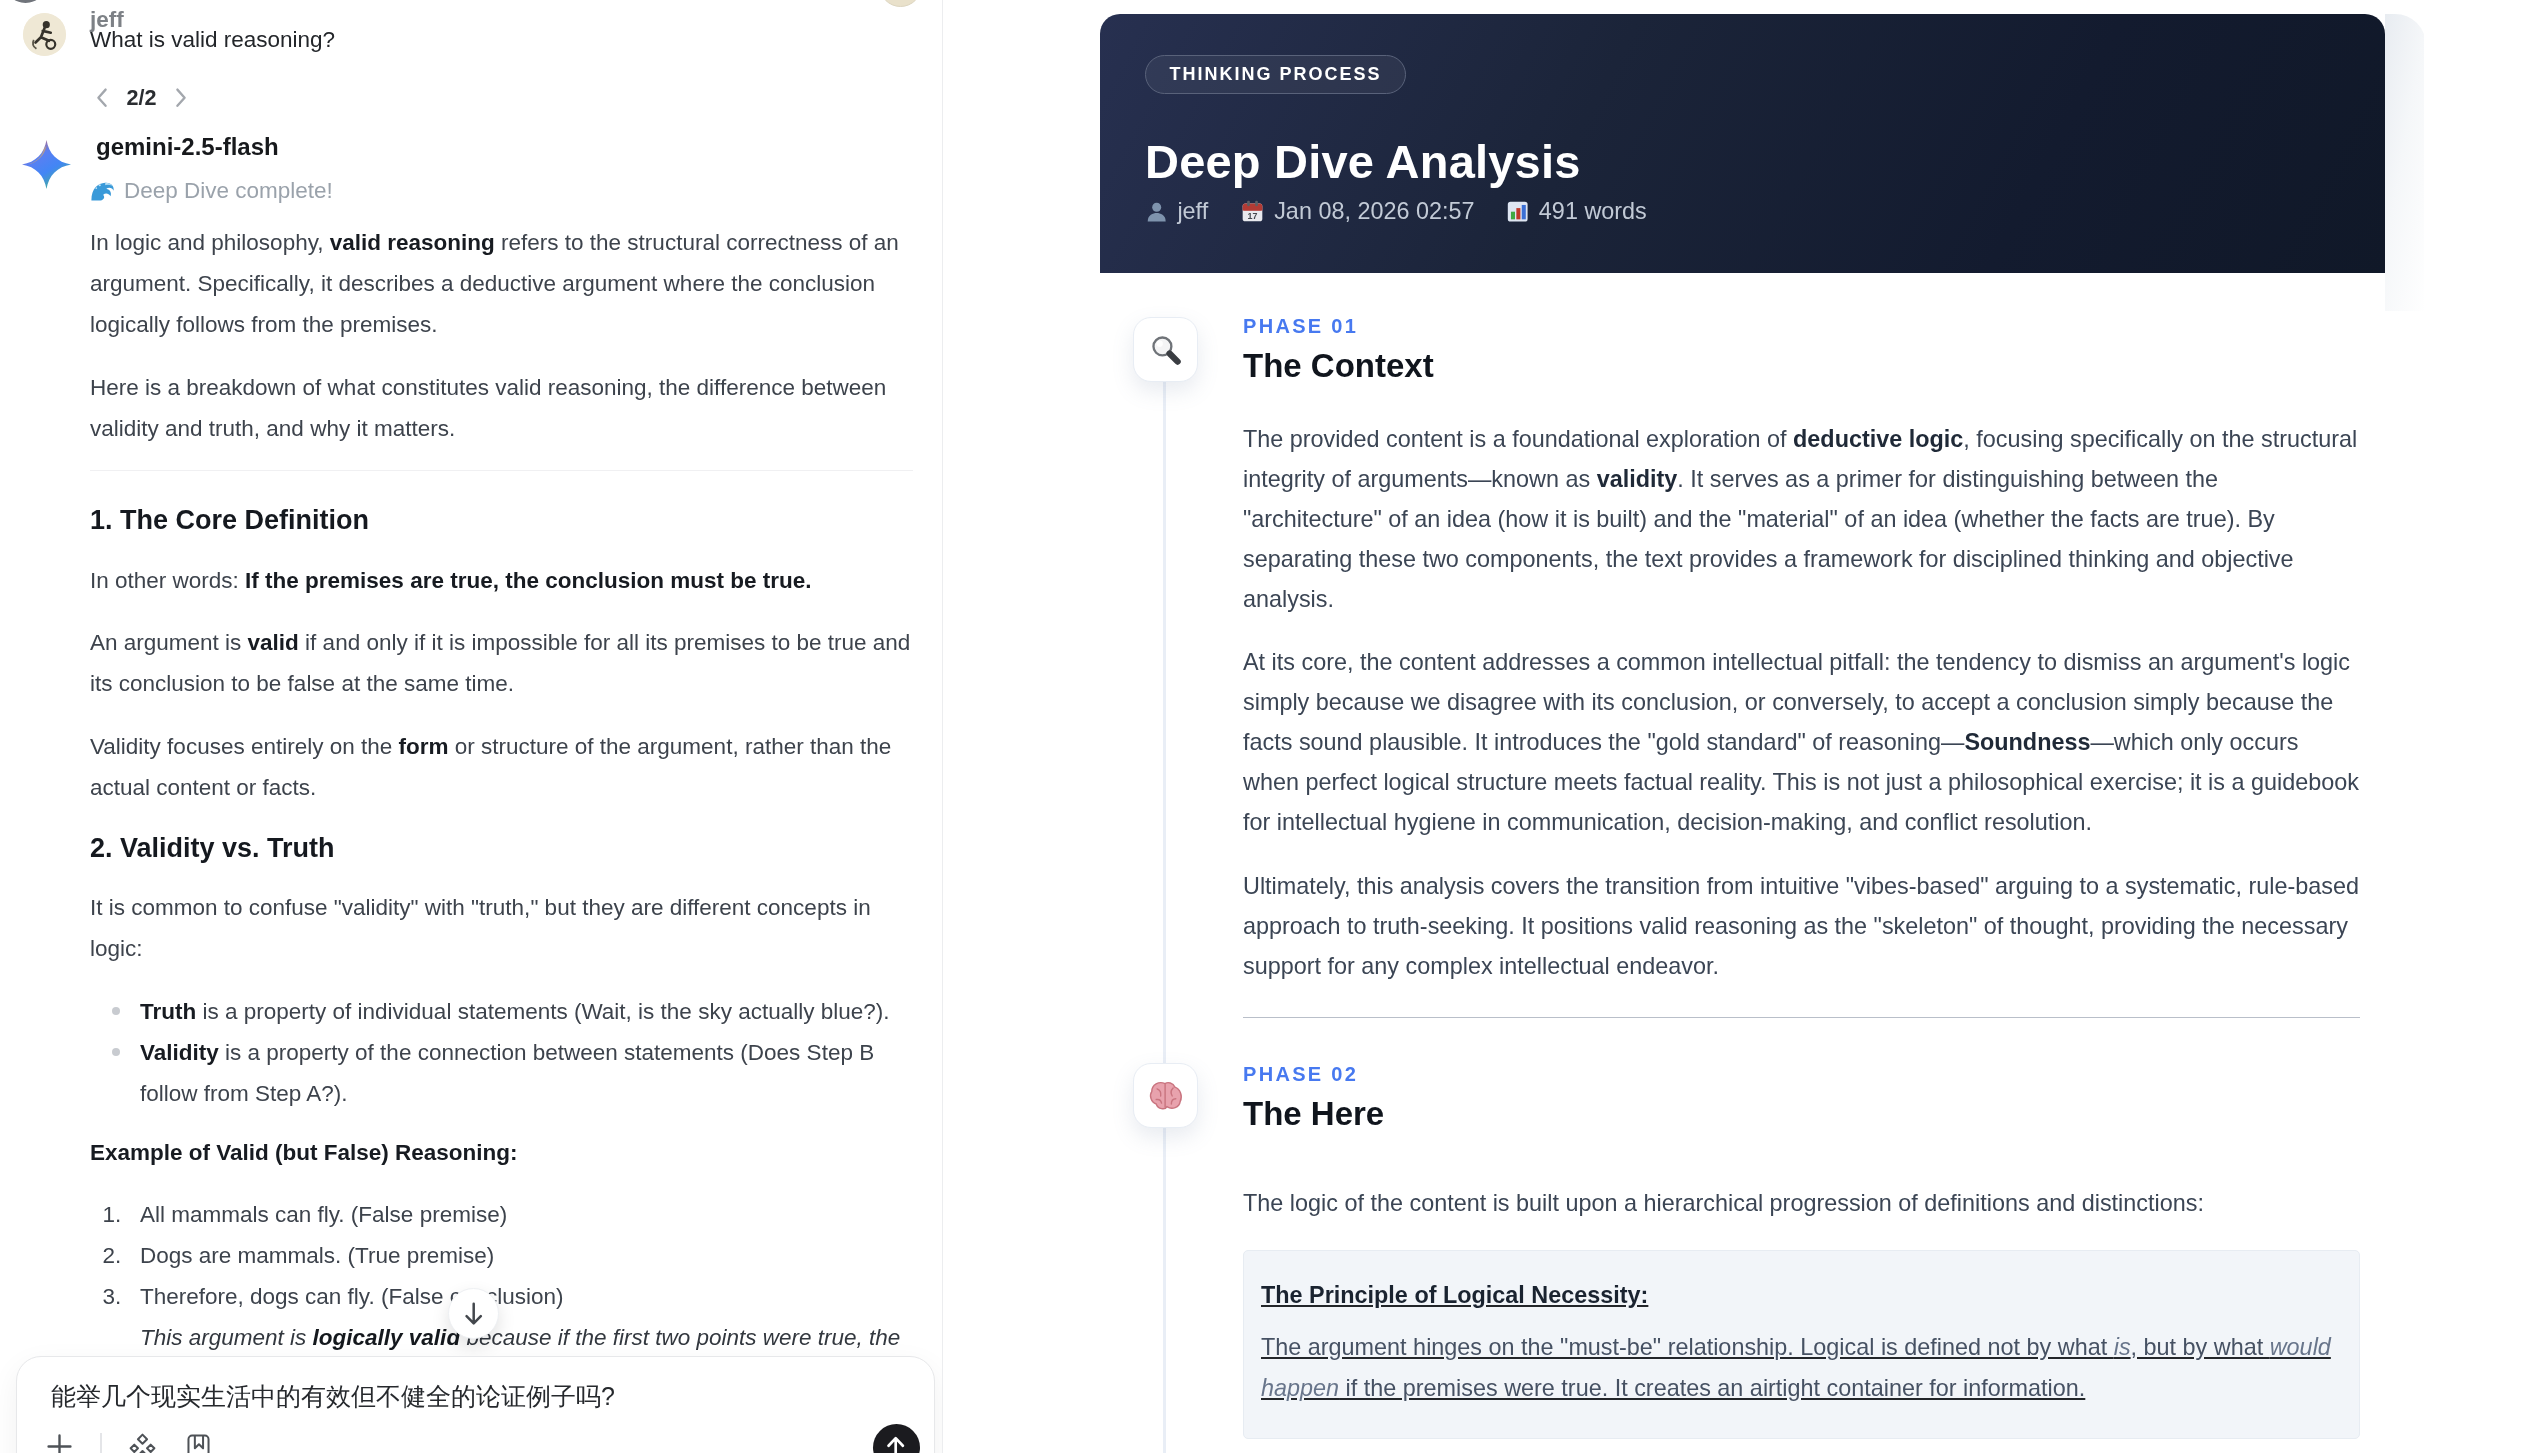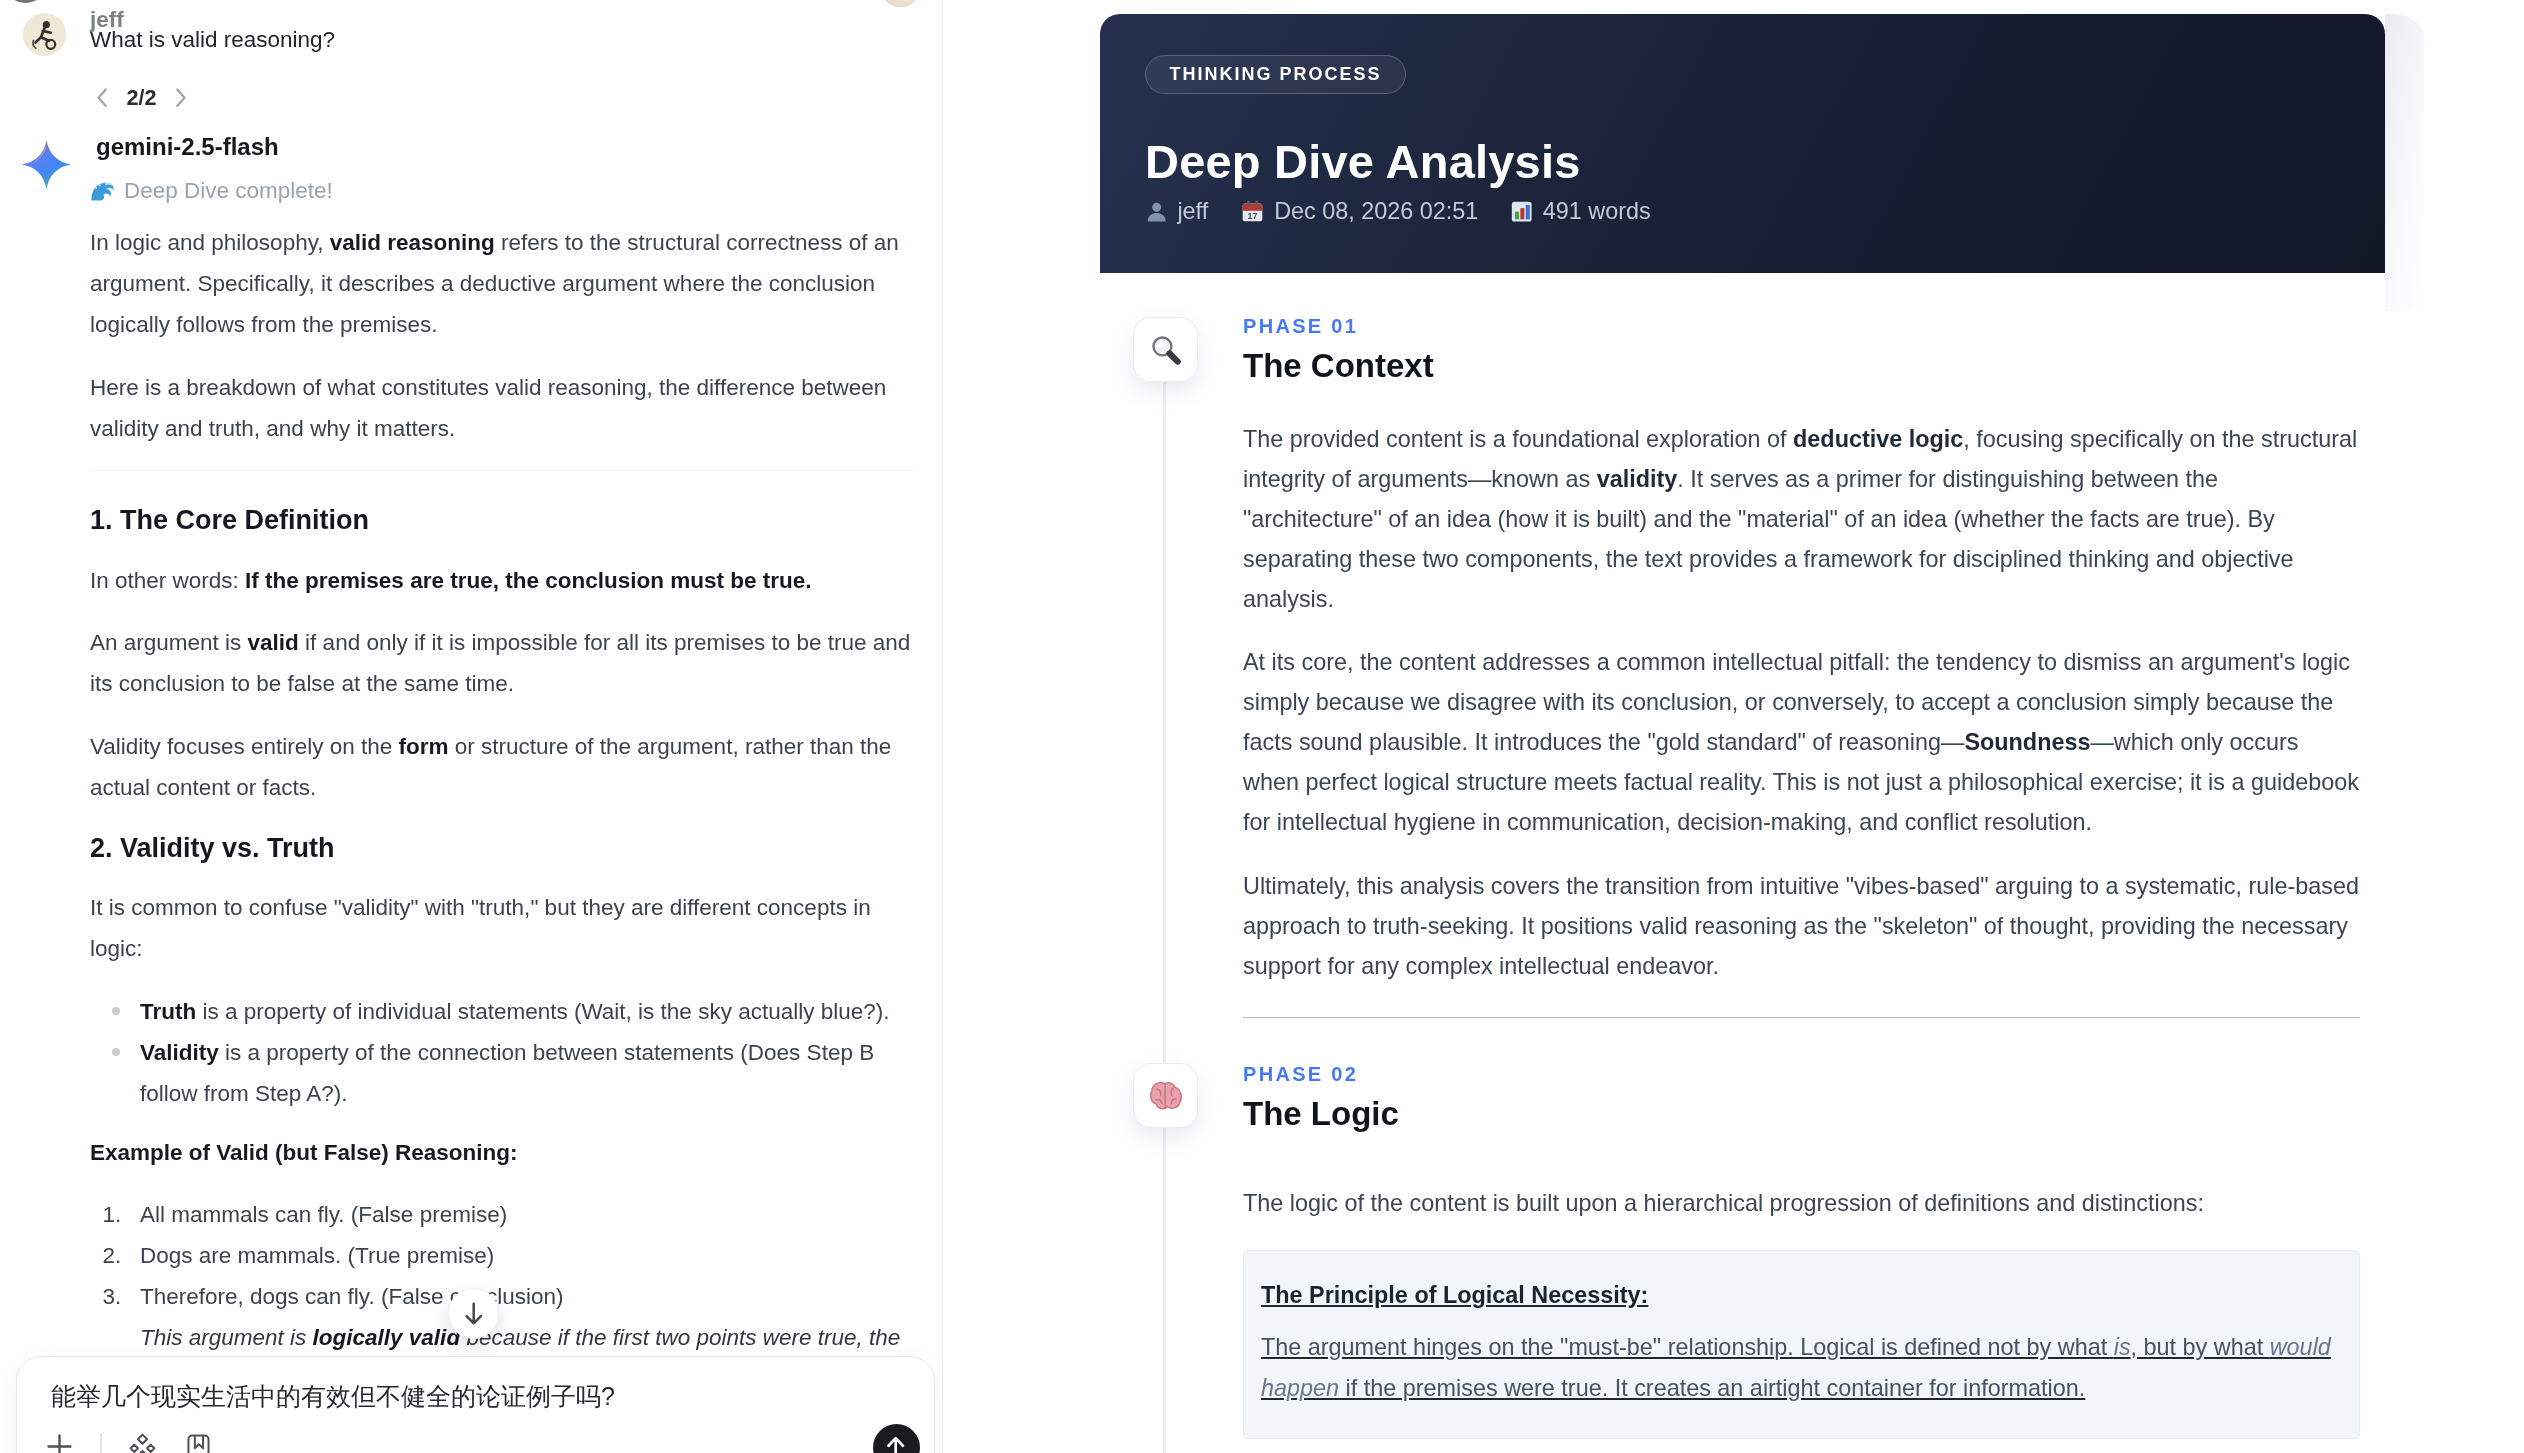--- a/index.html
+++ b/index.html
@@ -214,21 +214,21 @@
         </span>
         <span class="mitem">
           <svg width="25" height="25" viewBox="0 0 28 28" style="font-size:26px">
             <rect x="3" y="5" width="22" height="20" rx="3" fill="#e8e9ee"></rect>
             <rect x="3" y="5" width="22" height="8" rx="3" fill="#b23b35"></rect>
             <rect x="3" y="10" width="22" height="3" fill="#b23b35"></rect>
             <rect x="8" y="2" width="3" height="6" rx="1.2" fill="#5a5f66"></rect>
             <rect x="17" y="2" width="3" height="6" rx="1.2" fill="#5a5f66"></rect>
             <text x="14" y="22" text-anchor="middle" font-size="10" font-family="Liberation Sans, sans-serif" fill="#44484e" font-weight="bold">17</text>
           </svg>
-          <span>Dec 08, 2026 02:51</span>
+          <span>Jan 08, 2026 02:57</span>
         </span>
         <span class="mitem">
           <svg width="23.4" height="23.4" viewBox="0 0 26 26">
             <rect x="2" y="2" width="22" height="22" rx="3" fill="#dfe6f2"></rect>
             <rect x="5.5" y="13" width="4.5" height="8.5" fill="#3fa944"></rect>
             <rect x="11.5" y="9" width="4.5" height="12.5" fill="#c0392b"></rect>
             <rect x="17.5" y="5.5" width="4.5" height="16" fill="#3b6fd4"></rect>
           </svg>
           <span>491 words</span>
         </span>
@@ -256,21 +256,21 @@
       <div class="plabel">PHASE 01</div>
       <div class="ptitle">The Context</div>
       <p class="first"><span>The provided content is a foundational exploration of </span><span class="sb">deductive logic</span><span>, focusing specifically on the structural integrity of arguments—known as </span><span class="sb">validity</span><span>. It serves as a primer for distinguishing between the "architecture" of an idea (how it is built) and the "material" of an idea (whether the facts are true). By separating these two components, the text provides a framework for disciplined thinking and objective analysis.</span></p>
       <p><span>At its core, the content addresses a common intellectual pitfall: the tendency to dismiss an argument's logic simply because we disagree with its conclusion, or conversely, to accept a conclusion simply because the facts sound plausible. It introduces the "gold standard" of reasoning—</span><span class="sb">Soundness</span><span>—which only occurs when perfect logical structure meets factual reality. This is not just a philosophical exercise; it is a guidebook for intellectual hygiene in communication, decision-making, and conflict resolution.</span></p>
       <p><span>Ultimately, this analysis covers the transition from intuitive "vibes-based" arguing to a systematic, rule-based approach to truth-seeking. It positions valid reasoning as the "skeleton" of thought, providing the necessary support for any complex intellectual endeavor.</span></p>
       <hr>
     </article>
 
     <article class="article" style="top:1063px;">
       <div class="plabel">PHASE 02</div>
-      <div class="ptitle">The Logic</div>
+      <div class="ptitle">The Here</div>
       <p class="first" style="margin-top:50px;">The logic of the content is built upon a hierarchical progression of definitions and distinctions:</p>
       <div class="callout">
         <h4>The Principle of Logical Necessity:</h4>
         <p><span>The argument hinges on the "must-be" relationship. Logical is defined not by what </span><span class="si">is</span><span>, but by what </span><span class="si">would happen</span><span> if the premises were true. It creates an airtight container for information.</span></p>
       </div>
 
     </article>
   </section>
 </div>
 

